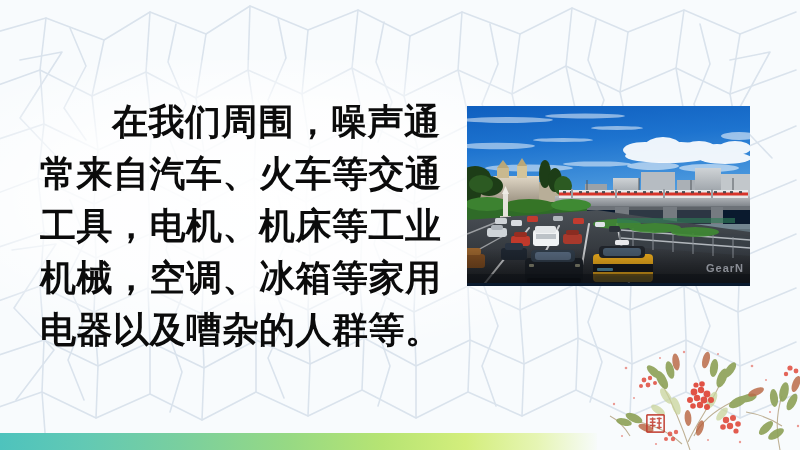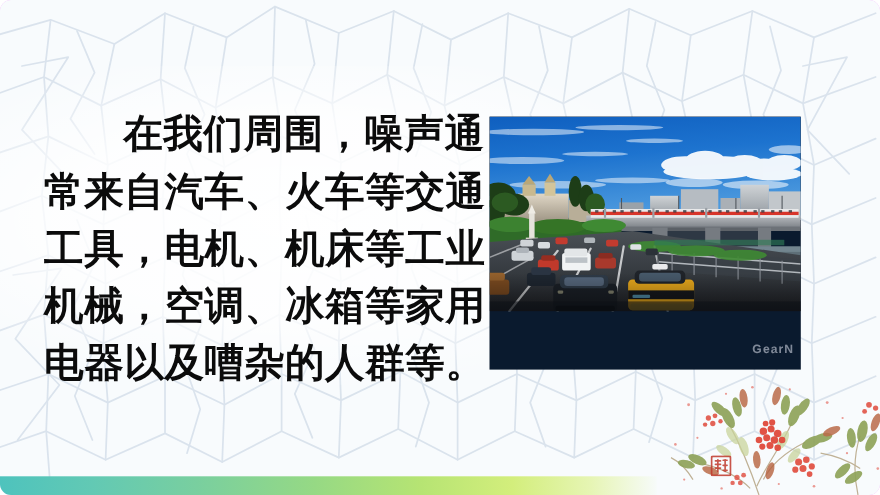--- a/index.html
+++ b/index.html
@@ -9,21 +9,20 @@
     background:#ffffff;
     position:relative;
   }
 
   
   #slide {
     position:absolute; left:0; top:0;
     width:800px; height:450px;
     background:#f0abfc;
     overflow:hidden;
-    border-radius:10px;
   }
 
   
   .bg-crackle {
     position:absolute; inset:0;
     background:#f8fbfd;
   }
   .bg-crackle svg { position:absolute; inset:0; width:800px; height:450px; display:block; }
 
   
@@ -45,22 +44,22 @@
     letter-spacing:0.5px;
     color:#0b0b0b;
     text-indent:72px;
     white-space:normal;
     word-break:break-all;
   }
 
   
   .photo-wrap {
     position:absolute;
-    left:445px; top:106px;
-    width:283px; height:230px;
+    left:467px; top:106px;
+    width:283px; height:180px;
     overflow:hidden;
     background:#0a1a2e;
   }
   .photo-wrap svg { display:block; width:283px; height:177px; }
 
   
   .caption {
     position:absolute;
     left:474px; top:297px;
     width:290px;

